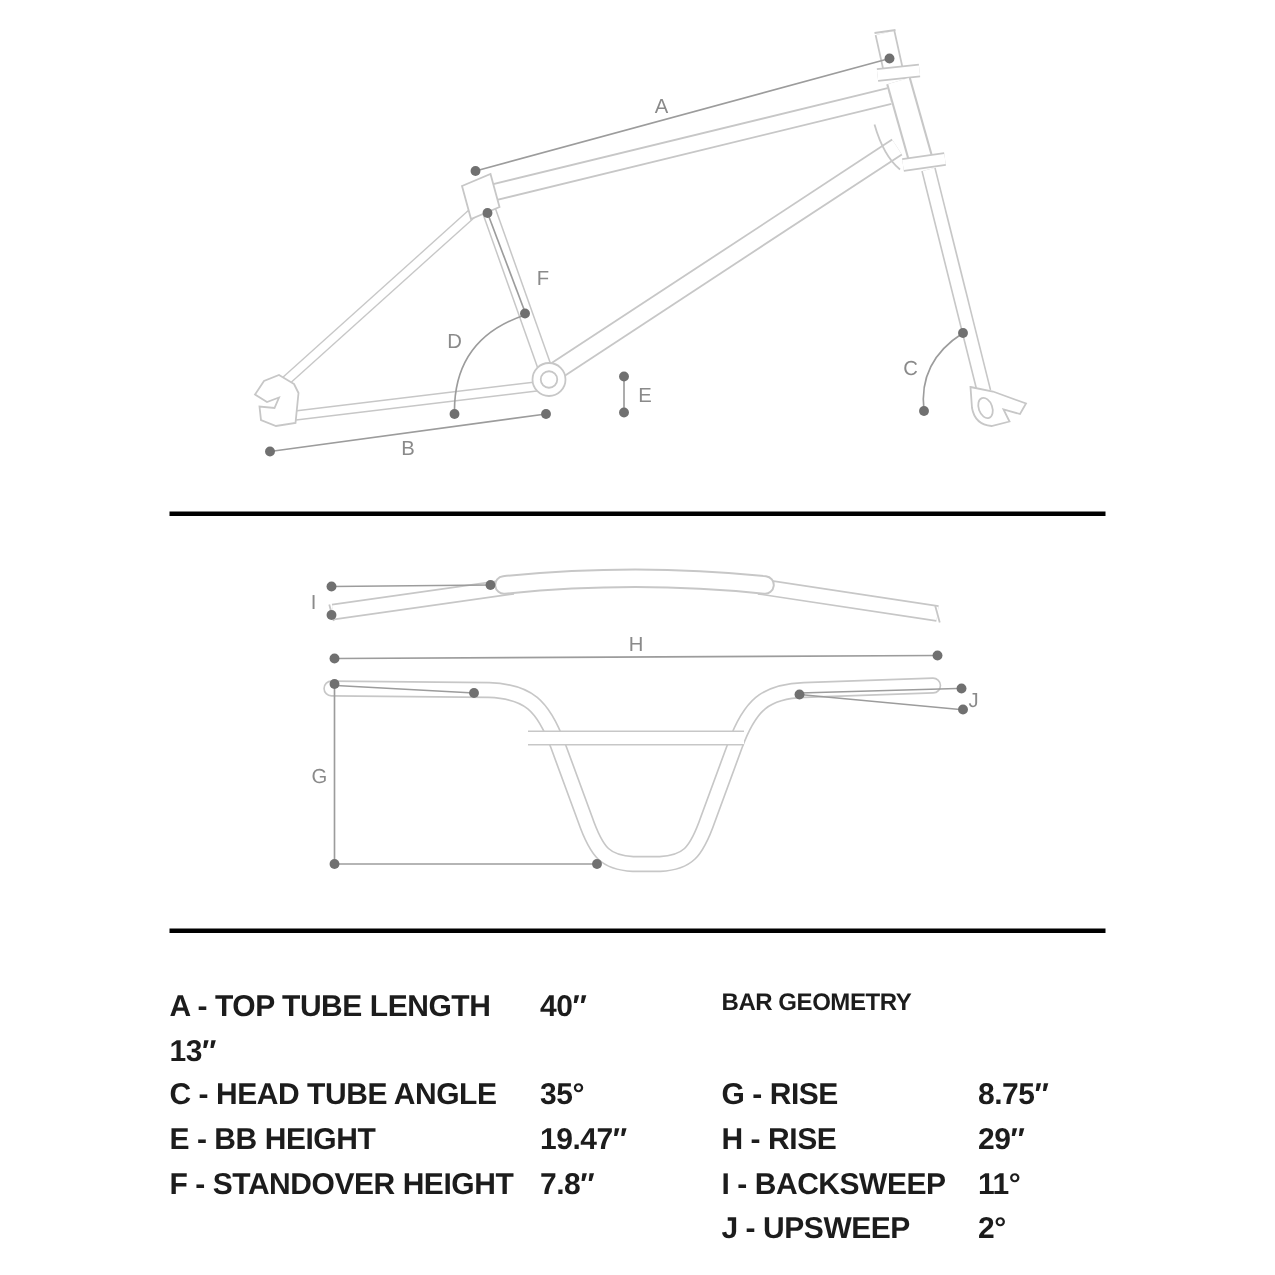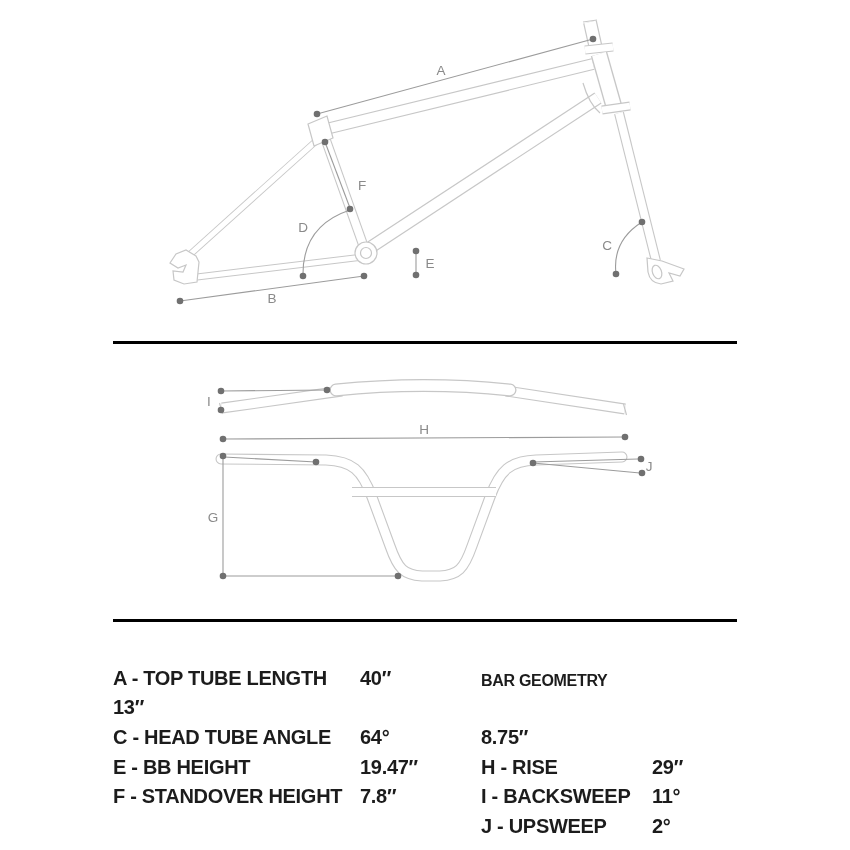--- a/index.html
+++ b/index.html
@@ -18,21 +18,21 @@
   .dim{stroke:var(--dimension-line);stroke-width:1.1;fill:none;}
   .dot{fill:var(--dimension-dot);stroke:none;}
   .dim-label{font:13.5px "Liberation Sans",sans-serif;fill:var(--dimension-label);
              text-anchor:middle;}
   .divider{position:absolute;left:113px;width:624px;height:3px;background:var(--divider);}
   #divider-top{top:341px;}
   #divider-bottom{top:619px;}
   .spec-table{position:absolute;top:660px;}
   #frame-specs{left:113px;width:350px;}
   #bar-specs{left:481px;width:280px;}
-  .spec-row{display:flex;align-items:flex-end;height:29.7px;
+  .spec-row{display:flex;align-items:flex-start;height:29.7px;
             font-size:20px;font-weight:700;letter-spacing:-0.3px;color:var(--spec-text);
             white-space:nowrap;}
   #frame-specs .spec-label{flex:none;width:247px;}
   #bar-specs .spec-label{flex:none;width:171px;}
   .spec-header{font-size:16px;font-weight:700;letter-spacing:-0.3px;color:var(--spec-text);}
 </style>
 </head>
 <body>
 
 <svg class="stage-svg" width="850" height="850" viewBox="0 0 850 850">
@@ -191,38 +191,39 @@
 <div class="spec-table" id="frame-specs">
   <div class="spec-row">
     <span class="spec-label">A - TOP TUBE LENGTH</span>
     <span class="spec-value">40″</span>
   </div>
   <div class="spec-row">
     <span class="spec-value">13″</span>
   </div>
   <div class="spec-row">
     <span class="spec-label">C - HEAD TUBE ANGLE</span>
-    <span class="spec-value">64°</span>
+    <span class="spec-value">35°</span>
   </div>
   <div class="spec-row">
     <span class="spec-label">E - BB HEIGHT</span>
     <span class="spec-value">19.47″</span>
   </div>
   <div class="spec-row">
     <span class="spec-label">F - STANDOVER HEIGHT</span>
     <span class="spec-value">7.8″</span>
   </div>
 </div>
 
 <div class="spec-table" id="bar-specs">
   <div class="spec-row">
     <span class="spec-header">BAR GEOMETRY</span>
   </div>
   <div class="spec-row"></div>
   <div class="spec-row">
+    <span class="spec-label">G - RISE</span>
     <span class="spec-value">8.75″</span>
   </div>
   <div class="spec-row">
     <span class="spec-label">H - RISE</span>
     <span class="spec-value">29″</span>
   </div>
   <div class="spec-row">
     <span class="spec-label">I - BACKSWEEP</span>
     <span class="spec-value">11°</span>
   </div>

